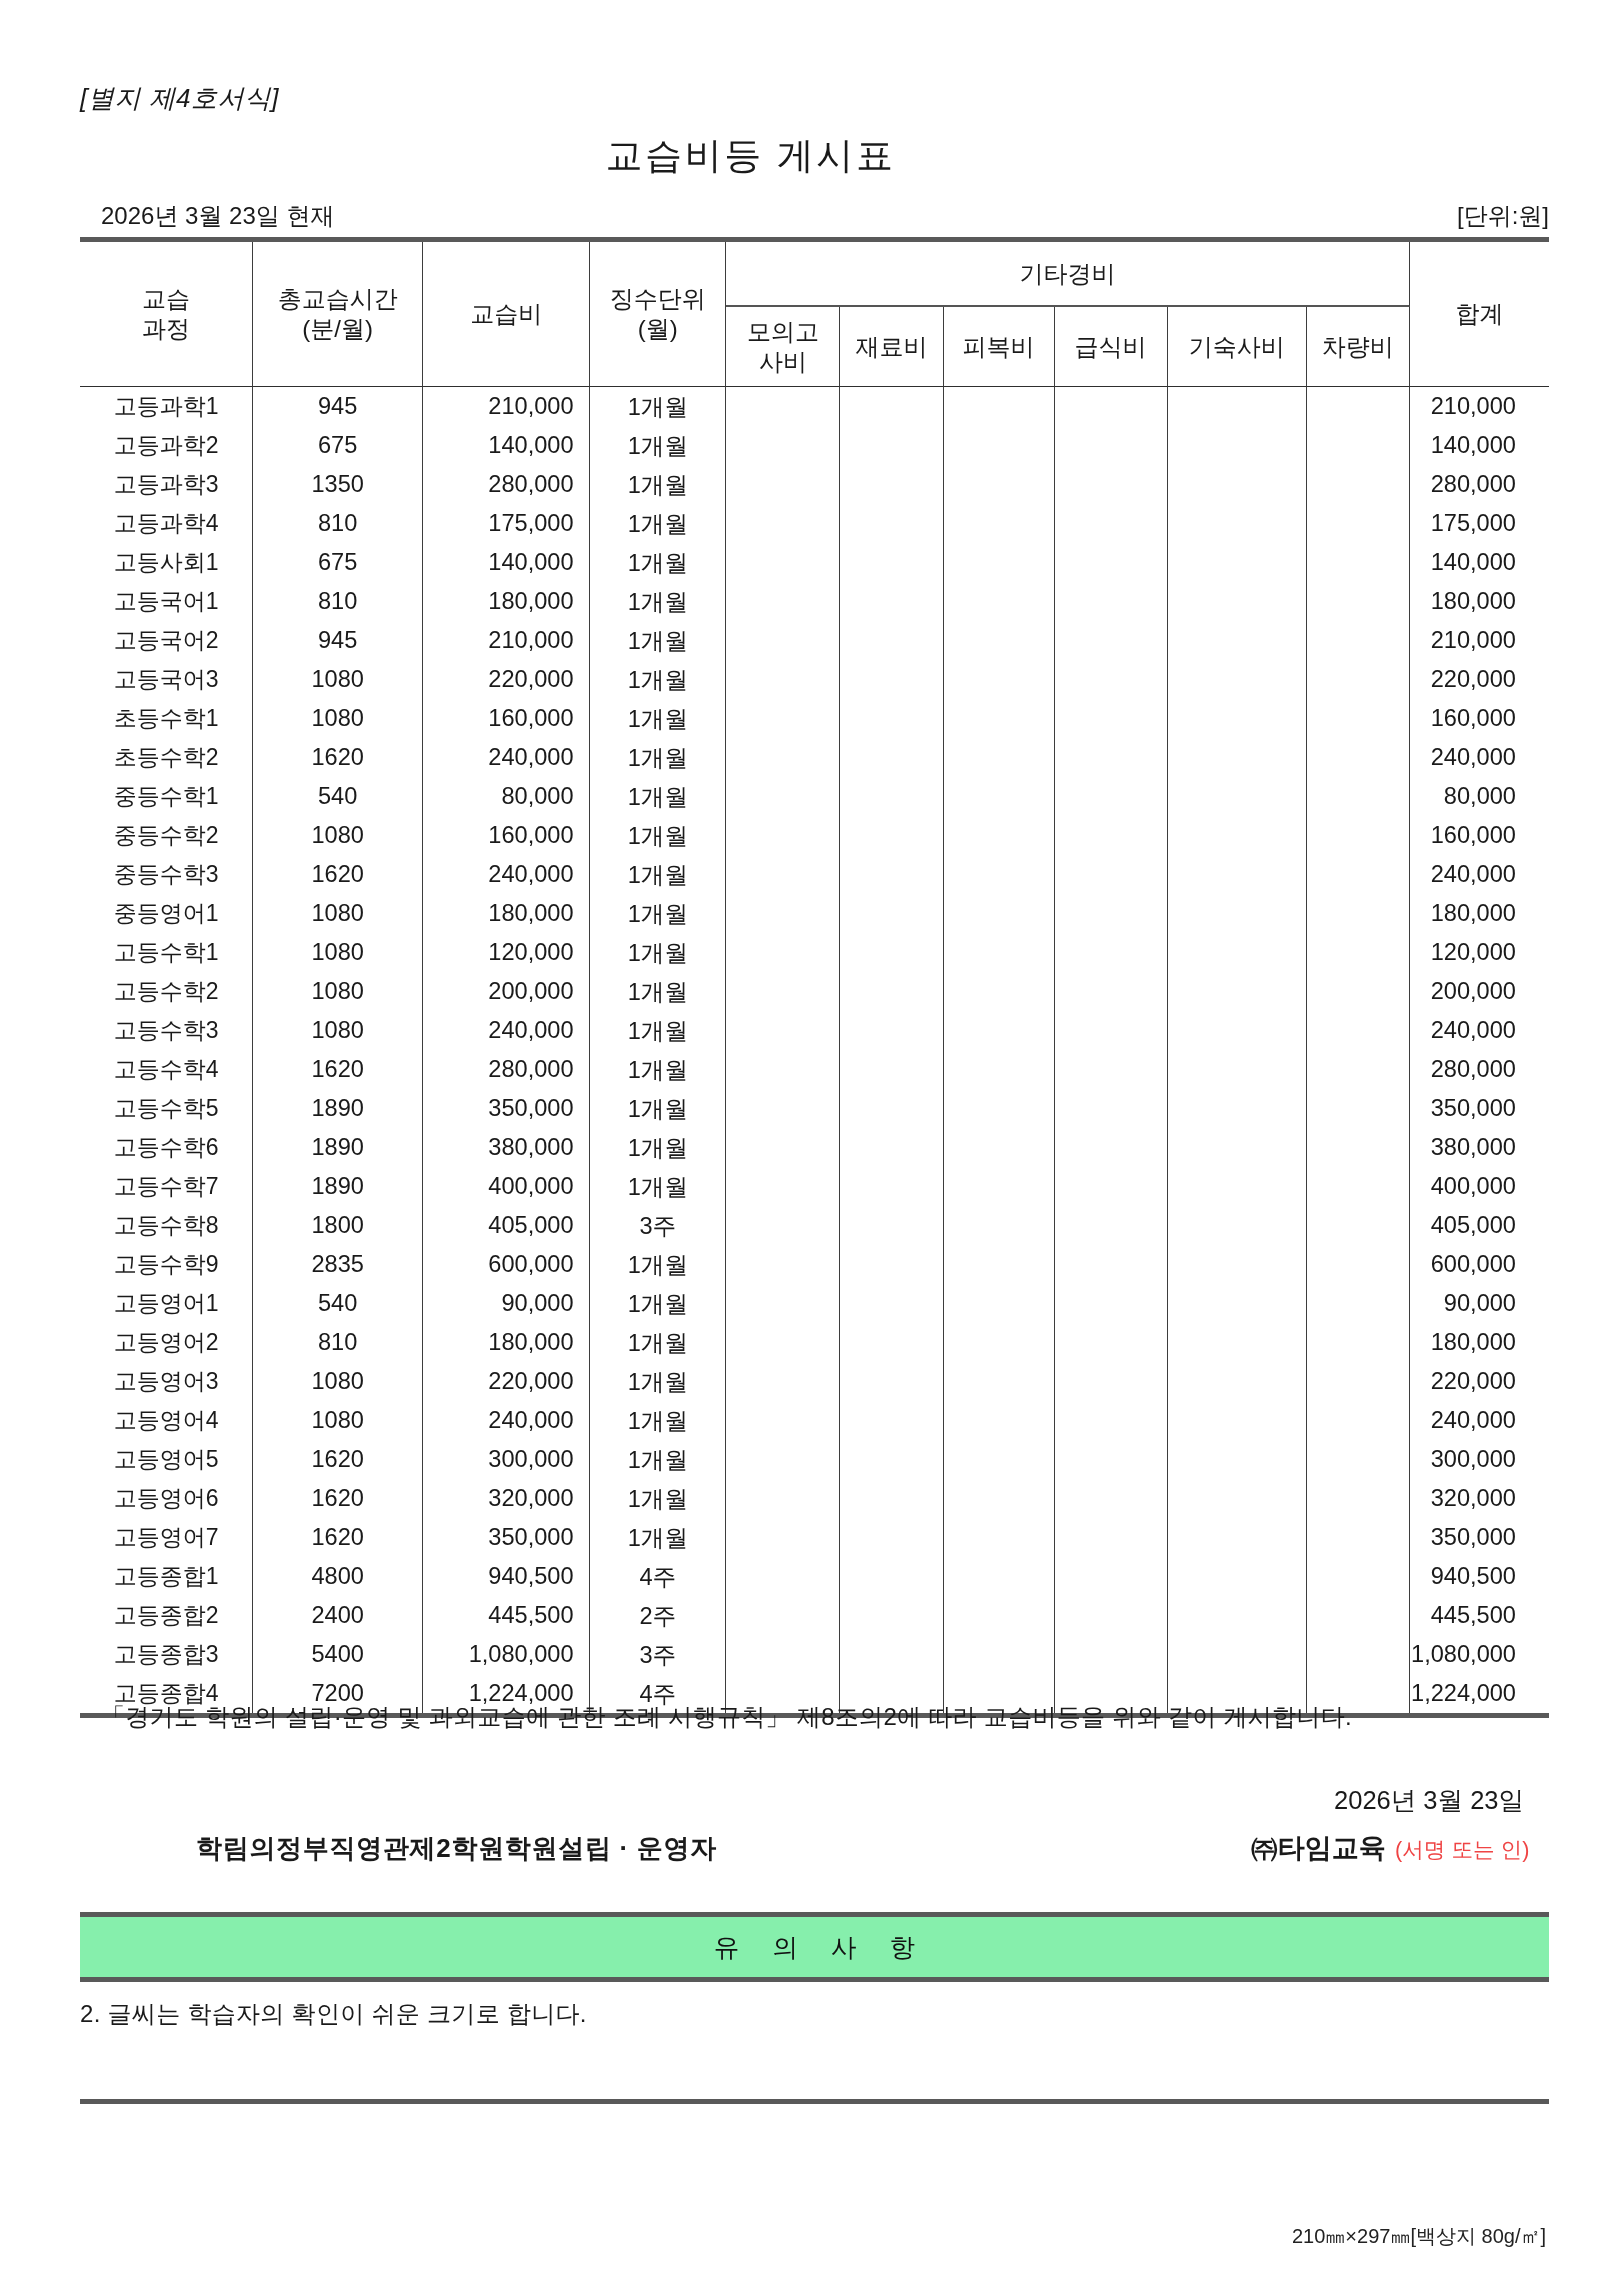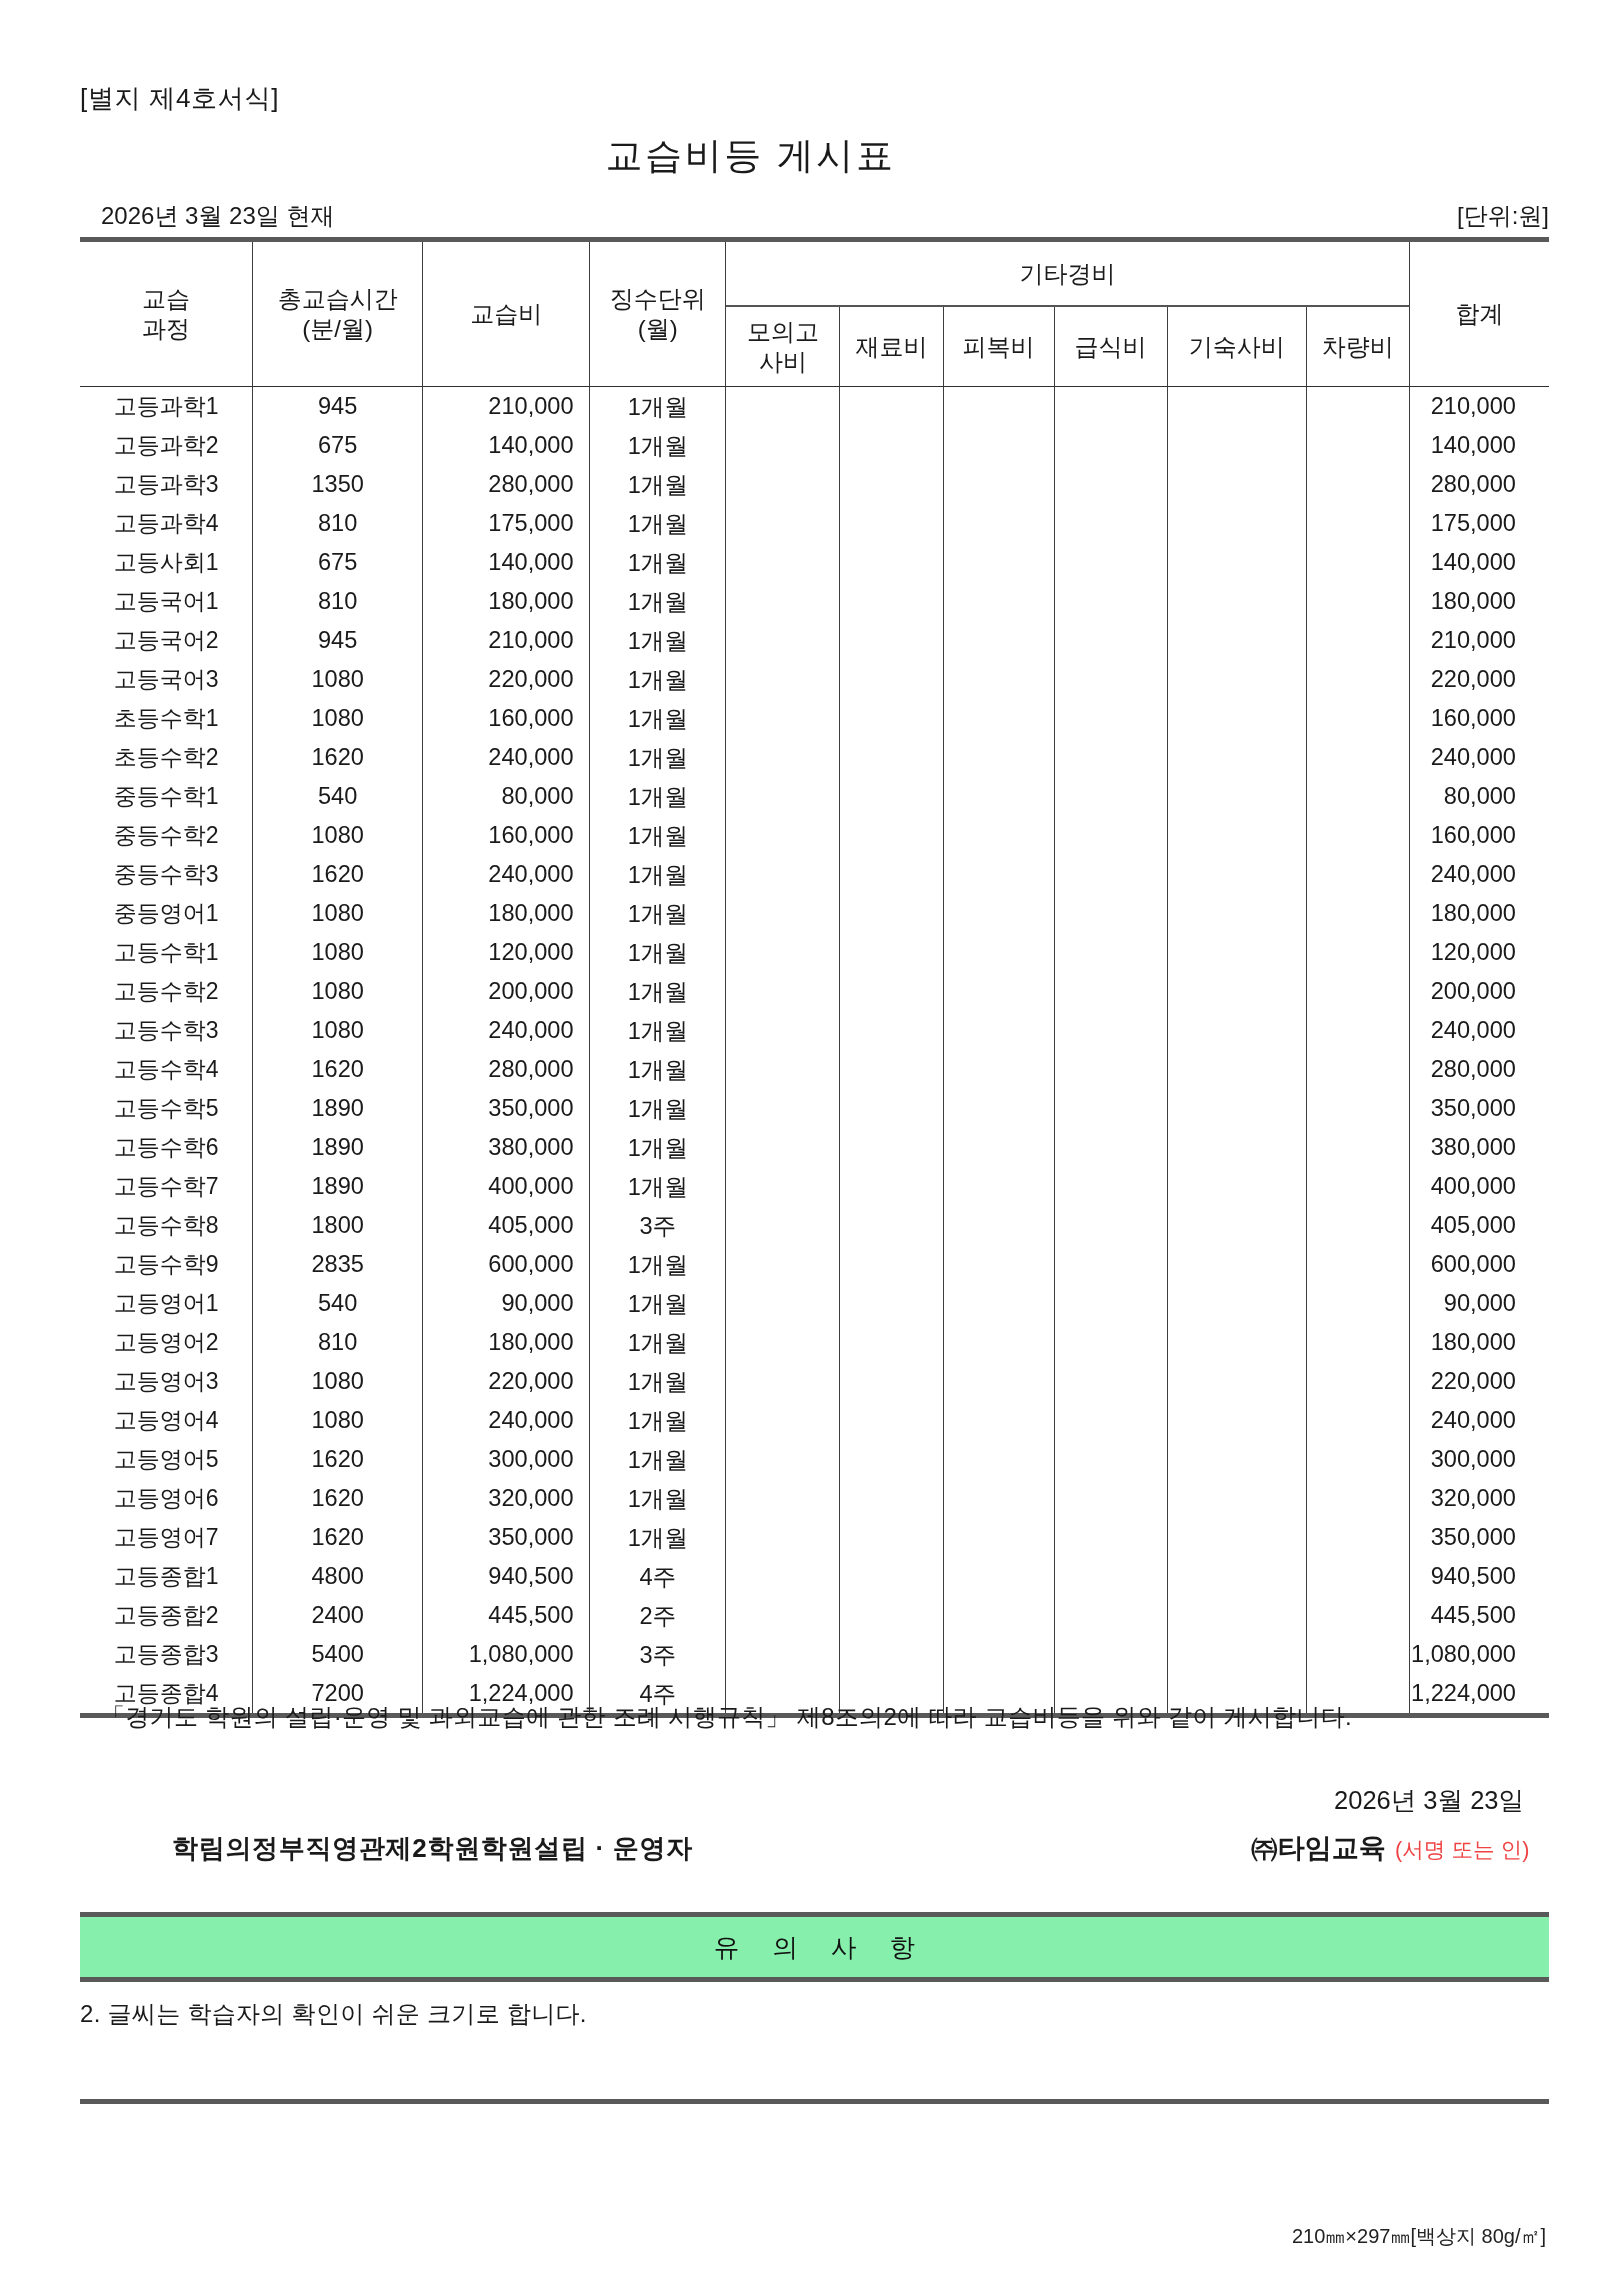--- a/index.html
+++ b/index.html
@@ -13,21 +13,21 @@
     position:relative;
     width:1623px; height:2295px;
     background:#ffffff;
     overflow:hidden;
   }
   .pre { white-space:pre-line; }
 
   
   .form-label {
     position:absolute; top:81px; left:80px;
-    font-size:26px; letter-spacing:0.7px;
+    font-size:26px; letter-spacing:0.7px;font-style:italic;
   }
   .doc-title {
     position:absolute; top:131px; left:0; width:1501px;
     text-align:center; font-size:37px; font-weight:normal; letter-spacing:2.6px;
   }
   .meta-row {
     position:absolute; top:200px; left:80px; width:1469px;
     display:flex; justify-content:space-between; align-items:flex-end;
     font-size:24px;
   }
@@ -65,21 +65,21 @@
     font-size:24px; padding-left:21px; letter-spacing:0.3px;
   }
   .post-date {
     position:absolute; top:1783px; left:80px; width:1469px;
     text-align:right; padding-right:25px; font-size:25.5px;
   }
   .sig-row {
     position:absolute; top:1830px; left:80px; width:1469px;
     display:flex; justify-content:space-between; align-items:baseline;
   }
-  .sig-row .op-title { margin-left:92px; font-size:26px; font-weight:bold; letter-spacing:0.7px; }
+  .sig-row .op-title { margin-left:116px; font-size:26px; font-weight:bold; letter-spacing:0.7px; }
   .sig-right { padding-right:19.6px; white-space:nowrap; }
   .sig-right .op-name { font-size:27px; font-weight:bold; }
   .sig-right .sign-note { font-size:21.6px; color:#ef4444; margin-left:6.5px; }
 
   
   .notice-band {
     position:absolute; top:1912px; left:80px; width:1469px; height:70px;
     background:#86efac;
     border-top:5.9px solid #595959; border-bottom:5.9px solid #595959;
     display:flex; align-items:center; justify-content:center;

